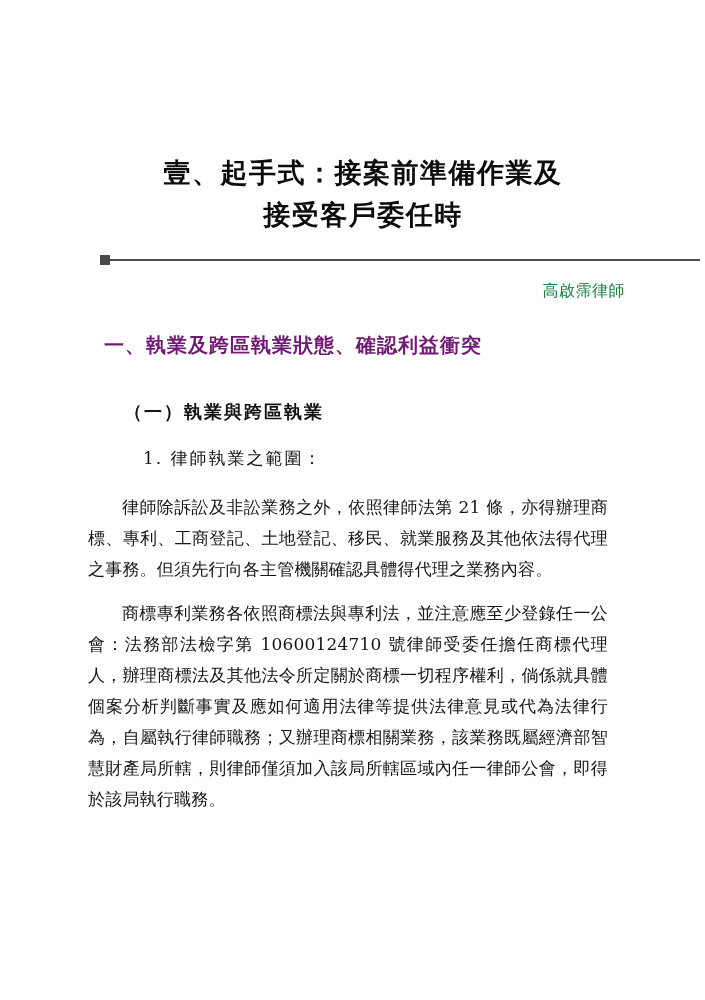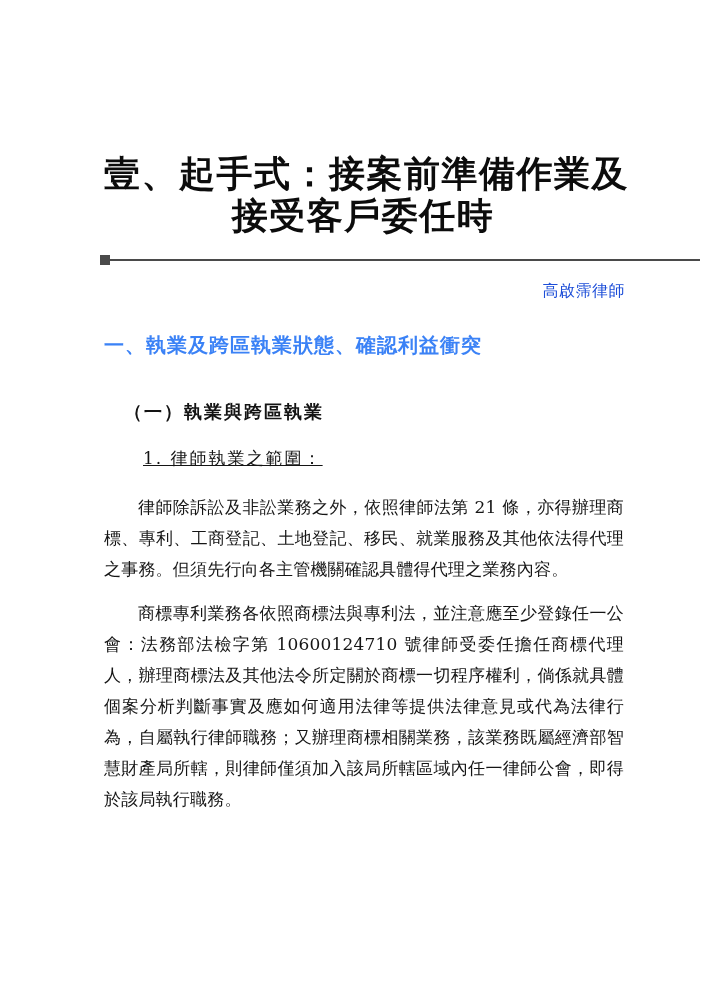--- a/index.html
+++ b/index.html
@@ -23,21 +23,21 @@
     position: absolute;
     left: 104px;
     top: 152px;
     width: 518px;
     text-align: center;
   }
 
   .title-line {
     font-family: "DejaVu Serif", serif;
     font-weight: bold;
-    font-size: 36px;
+    font-size: 27px;
     line-height: 42px;
     letter-spacing: 1.5px;
     color: #0c0c0c;
     white-space: nowrap;
     text-align: center;
   }
 
   
   .divider-wrap {
     position: absolute;
@@ -68,34 +68,34 @@
   
   .author {
     position: absolute;
     left: 104px;
     top: 281px;
     width: 521px;
     text-align: right;
     font-family: "DejaVu Sans", sans-serif;
     font-size: 16px;
     letter-spacing: 0.5px;
-    color: #1d4ed8;
+    color: #15803d;
   }
 
   
   .section-heading {
     position: absolute;
     left: 104px;
     top: 332px;
     width: 521px;
     font-family: "DejaVu Serif", serif;
     font-weight: bold;
     font-size: 20px;
     letter-spacing: 1px;
-    color: #3b82f6;
+    color: #701a75;
   }
 
   
   .subsection-heading {
     position: absolute;
     left: 124px;
     top: 400px;
     width: 500px;
     font-family: Liberation Mono, monospace;
     font-weight: bold;
@@ -107,27 +107,26 @@
   
   .item-heading {
     position: absolute;
     left: 143px;
     top: 447px;
     width: 480px;
     font-family: "DejaVu Serif", serif;
     font-size: 17px;
     letter-spacing: 2px;
     color: #141414;
-    text-decoration: underline;
   }
 
   
   .body-area {
     position: absolute;
-    left: 104px;
+    left: 88px;
     top: 492px;
     width: 520px;
   }
 
   .para {
     font-family: "DejaVu Serif", serif;
     font-size: 17px;
     line-height: 31px;
     text-align: justify;
     text-justify: inter-character;

